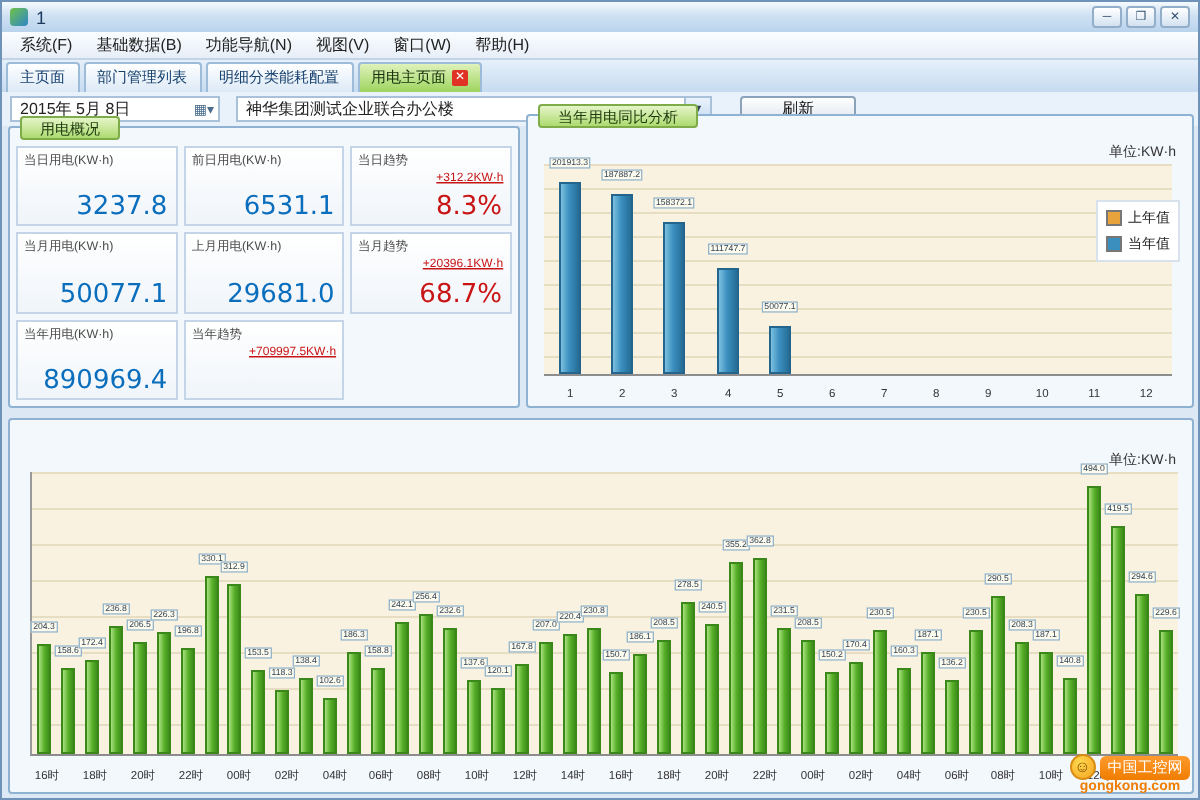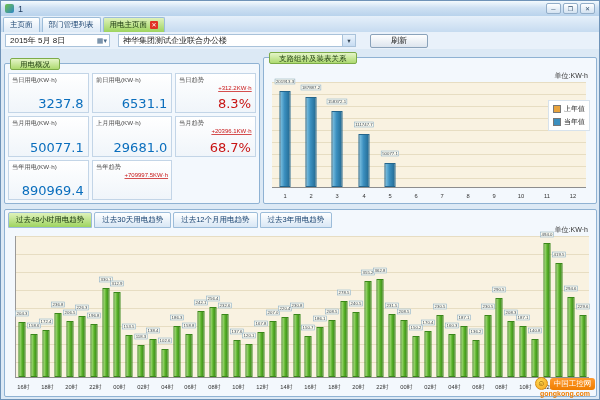--- a/index.html
+++ b/index.html
@@ -90,24 +90,33 @@
   <div class="titlebar">
     <div class="app-icon"></div>
     <div class="title-text">1</div>
     <div class="win-btns">
       <div class="win-btn">─</div>
       <div class="win-btn">❐</div>
       <div class="win-btn">✕</div>
     </div>
   </div>
 
+  <div class="menubar" id="menu-bar">
+      <div class="menu-item">系统(F)</div>
+      <div class="menu-item">基础数据(B)</div>
+      <div class="menu-item">功能导航(N)</div>
+      <div class="menu-item">视图(V)</div>
+      <div class="menu-item">窗口(W)</div>
+      <div class="menu-item">帮助(H)</div>
+    </div>
 
   <div class="tabbar" id="doc-tabbar">
       <div class="doc-tab"><span>主页面</span></div>
       <div class="doc-tab"><span>部门管理列表</span></div>
+      <div class="doc-tab"><span>明细分类能耗配置</span></div>
       <div class="doc-tab active">
         <span>用电主页面</span>
         <span class="tab-close">✕</span>
       </div>
     </div>
 
   <div class="toolbar">
     <div class="date-box">
       <span>2015年 5月 8日</span>
       <span class="mini-icon">▦▾</span>
@@ -153,21 +162,21 @@
           <div class="card-value">890969.4</div>
         </div>
         <div class="card">
           <div class="card-label">当年趋势</div>
           <div class="card-delta">+709997.5KW·h</div>
         </div>
       </div>
   </div>
 
   <div class="panel" id="yoy-panel">
-    <div class="panel-tab">支路组补及装表关系</div>
+    <div class="panel-tab">当年用电同比分析</div>
     <div class="unit-label" style="top:13px;">单位:KW·h</div>
     <div class="plot" id="yoy-plot">
         <div class="slot">
           <div class="bar yoy-bar" style="height: 91.7788%;"></div>
           <div class="bar-label" style="bottom: calc(91.7788% + 5px);">201913.3</div>
         </div>
         <div class="slot">
           <div class="bar yoy-bar" style="height: 85.4033%;"></div>
           <div class="bar-label" style="bottom: calc(85.4033% + 5px);">187887.2</div>
         </div>
@@ -211,26 +220,20 @@
           <span>上年值</span>
         </div>
         <div class="legend-entry">
           <span class="swatch" style="background: rgb(59, 143, 191);"></span>
           <span>当年值</span>
         </div>
       </div>
   </div>
 
   <div class="panel" id="trend-panel">
-    <div class="trend-tabs" id="trend-tabs">
-        <div class="trend-tab active">过去48小时用电趋势</div>
-        <div class="trend-tab">过去30天用电趋势</div>
-        <div class="trend-tab">过去12个月用电趋势</div>
-        <div class="trend-tab">过去3年用电趋势</div>
-      </div>
     <div class="unit-label" id="trend-unit">单位:KW·h</div>
     <div class="plot" id="trend-plot">
         <div class="slot">
           <div class="bar trend-bar" style="height: 39.2885%;"></div>
           <div class="bar-label" style="bottom: calc(39.2885% + 4px);">204.3</div>
         </div>
         <div class="slot">
           <div class="bar trend-bar" style="height: 30.5%;"></div>
           <div class="bar-label" style="bottom: calc(30.5% + 4px);">158.6</div>
         </div>

